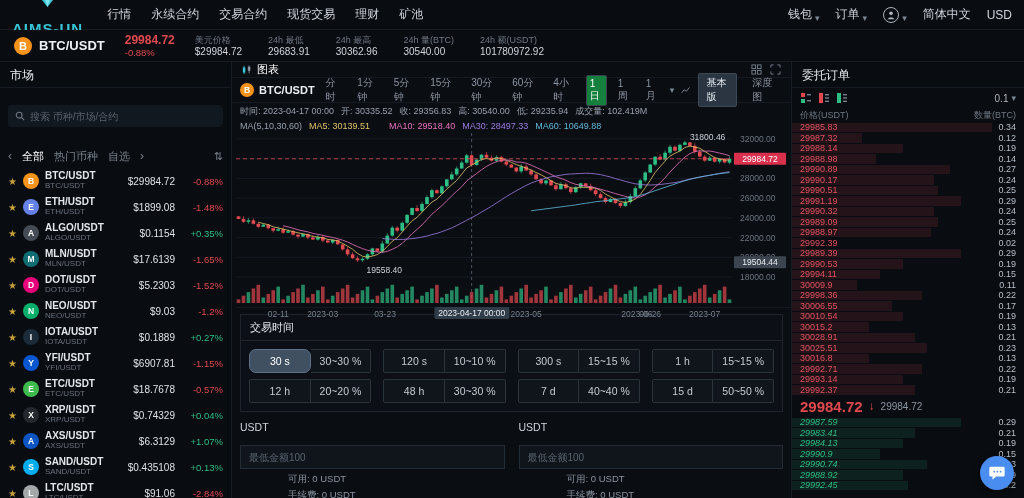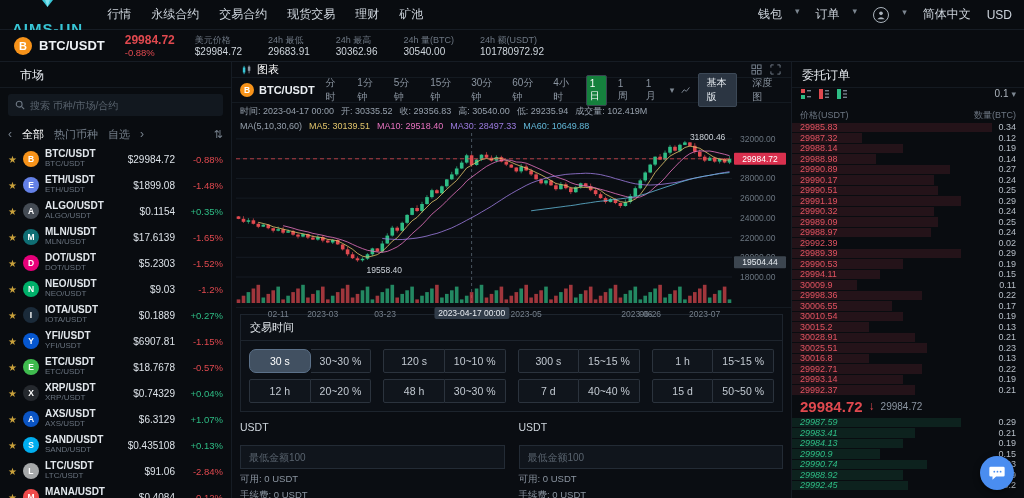--- a/index.html
+++ b/index.html
@@ -6,42 +6,42 @@
   html,body { width:1024px; height:498px; overflow:hidden; }
   body { background:#06080c; color:#d5dbe2; font-family:"Liberation Sans", sans-serif; font-size:11px; position:relative; }
   .app { display:flex; flex-direction:column; height:100%; }
 
   
   .topnav { height:30px; display:flex; align-items:center; padding:0 12px; background:#090c10; border-bottom:1px solid #161c24; flex:0 0 auto; }
   .brand { display:flex; align-items:center; gap:12px; color:#38c6d6; font-weight:bold; font-size:15px; letter-spacing:1px; margin-right:14px; cursor:pointer;flex-direction:column; }
   .mainnav { display:flex; align-items:center; }
   .nav-item { color:#cdd4dc; font-size:12px; margin:0 10px; cursor:pointer; text-decoration:none; }
   .nav-right { margin-left:auto; display:flex; align-items:center; gap:16px; color:#cdd4dc; font-size:12px; }
-  .nav-drop { display:flex; align-items:flex-start; gap:13px; cursor:pointer; }
+  .nav-drop { display:flex; align-items:flex-end; gap:3px; cursor:pointer; }
   .caret { color:#7d8792; font-size:9px; }
   .avatar { width:16px; height:16px; border-radius:50%; border:1px solid #aab3bc; display:flex; align-items:center; justify-content:center; }
 
   
   .ticker { height:32px; display:flex; align-items:center; gap:20px; padding:0 14px; background:#090c10; border-bottom:1px solid #161c24; flex:0 0 auto; }
   .t-pair { display:flex; align-items:center; gap:7px; cursor:pointer; }
   .coin-badge { width:18px; height:18px; border-radius:50%; background:#f7931a; color:#fff; font-weight:bold; font-size:11px; display:flex; align-items:center; justify-content:center; }
   .t-pair b { font-size:13px; color:#eef2f6; }
   .tp { color:#e0494f; font-size:12px; font-weight:bold; line-height:13px; }
   .tc { color:#e0494f; font-size:9.5px; line-height:11px; }
   .t-stats { display:flex; gap:26px; }
   .s-l { color:#6d7783; font-size:9px; line-height:12px; }
   .s-v { color:#cfd6dd; font-size:10px; line-height:12px; }
 
   
   .main { flex:1; display:flex; min-height:0; }
 
   
   .market { width:232px; flex:0 0 232px; border-right:1px solid #161c24; background:#090c10; overflow:hidden; }
-  .mkt-title { height:26px; line-height:26px; padding:0 20px; font-size:12px; color:#e9edf2; border-bottom:1px solid #141a21; }
-  .searchbox { margin:6px 8px; height:22px; background:#12181f; border-radius:3px; display:flex; align-items:center; gap:5px; padding:0 7px; }
+  .mkt-title { height:26px; line-height:26px; padding:0 10px; font-size:12px; color:#e9edf2; border-bottom:1px solid #141a21; }
+  .searchbox { margin:17px 8px; height:22px; background:#12181f; border-radius:3px; display:flex; align-items:center; gap:5px; padding:0 7px; }
   .searchbox input { flex:1; background:transparent; border:0; outline:0; color:#cfd6dd; font-size:10px; font-family:inherit; }
   .searchbox input::placeholder { color:#59636e; }
   .mkt-tabs { height:24px; display:flex; align-items:center; gap:10px; padding:0 8px; font-size:11px; color:#76808c; }
   .mkt-tab { cursor:pointer; }
   .mkt-tab.active { color:#fff; }
   .mkt-chevron { color:#76808c; cursor:pointer; font-size:12px; }
   .mkt-sort { margin-left:auto; color:#76808c; cursor:pointer; font-size:11px; }
   .coin-row { height:26px; display:flex; align-items:center; gap:6px; padding:0 8px; cursor:pointer; }
   .star { color:#c9a13b; font-size:10px; }
   .cicon { width:16px; height:16px; border-radius:50%; color:#fff; font-size:8.5px; font-weight:bold; display:flex; align-items:center; justify-content:center; flex:0 0 16px; }
@@ -61,21 +61,21 @@
   .chart-toolbar { height:25px; display:flex; align-items:center; gap:7px; padding:0 8px; border-bottom:1px solid #141a21; font-size:10px; color:#8b95a1; }
   .tb-pair { display:flex; align-items:center; gap:5px; color:#eaeef2; font-weight:bold; font-size:11px; }
   .coin-badge.sm { width:14px; height:14px; font-size:8.5px; }
   .tf { padding:2px 3px; cursor:pointer; border:1px solid transparent; border-radius:2px; }
   .tf.active { color:#fff; background:#15803d; border-color:#39434f; }
   .tb-right { margin-left:auto; display:flex; gap:6px; align-items:center; }
   .mode-btn { padding:2px 8px; border-radius:2px; cursor:pointer; color:#8b95a1; border:1px solid transparent; }
   .mode-btn.on { background:#2b3542; color:#e4e9ee; border-color:#3c4856;padding-left:8px; }
   .chart-info { padding:2px 8px 1px; font-size:9px; color:#96a0ac; line-height:12px; white-space:nowrap; }
   .chart-info span { margin-right:7px; }
-  .c-ma5 { color:#e0c36a; } .c-ma10 { color:#e873c0; } .c-ma30 { color:#9d7ce0; } .c-ma60 { color:#62b8d8; }
+  .c-ma5 { color:#e0c36a; } .c-ma10 { color:#e873c0;margin-left:12px; } .c-ma30 { color:#9d7ce0; } .c-ma60 { color:#62b8d8; }
   .chart-wrap { position:relative; height:174px; padding-left:4px; }
   .xaxis { position:relative; height:16px; margin-left:4px; width:556px; font-size:8.5px; color:#76808c; border-bottom:1px solid #141a21; }
   .xaxis span { position:absolute; top:2px; transform:translateX(-50%); white-space:nowrap; }
   .xaxis span.hl { background:#313c49; color:#e9edf2; padding:1px 4px; border-radius:2px; top:0; }
 
   
   .tt { margin:6px 8px 0; border:1px solid #1d242d; background:#0c1016; }
   .tt-head { padding:5px 9px; font-size:11px; color:#e4e9ee; border-bottom:1px solid #1d242d; }
   .tt-grid { display:grid; grid-template-columns:repeat(4,1fr); gap:6px 12px; padding:8px; }
   .tt-pair { display:flex; }
@@ -83,26 +83,26 @@
   .tt-time { border-radius:2px 0 0 2px; }
   .tt-pct { border-left:0; border-radius:0 2px 2px 0; }
   .tt-btn.sel { background:#415061; border-color:#5c7189; color:#fff;border-radius:7px; }
 
   
   .forms { display:flex; gap:14px; padding:6px 8px 0; }
   .form-col { flex:1; }
   .f-cur { font-size:10.5px; color:#cfd6dd; margin:3px 0 12px; }
   .f-input { width:100%; height:24px; background:#10151c; border:1px solid #232b35; color:#d5dbe2; font-size:10px; padding:0 8px; font-family:inherit; outline:0; }
   .f-input::placeholder { color:#59636e; }
-  .f-line { font-size:9.5px; color:#8b95a1; line-height:13px; margin-top:3px; }
+  .f-line { font-size:9.5px; color:#8b95a1; line-height:13px; margin-top:3px;margin-left:48px; }
 
   
   .orderbook { flex:1; background:#090c10; overflow:hidden; display:flex; flex-direction:column; }
   .ob-title { height:26px; line-height:26px; padding:0 10px; font-size:12px; color:#e9edf2; border-bottom:1px solid #141a21; }
-  .ob-controls { height:20px; display:flex; align-items:flex-start; gap:6px; padding:0 8px; }
+  .ob-controls { height:20px; display:flex; align-items:center; gap:6px; padding:0 8px; }
   .bmode { cursor:pointer; display:flex; }
   .ob-prec { margin-left:auto; color:#aeb6bf; font-size:10px; cursor:pointer; display:flex; align-items:center; gap:3px; }
   .ob-cols { display:flex; justify-content:space-between; padding:0 8px; font-size:9px; color:#6d7783; height:14px; line-height:14px; }
   .ob-row { position:relative; height:10.5px; line-height:10.5px; display:flex; justify-content:space-between; padding:0 8px; font-size:9px; cursor:pointer; }
   .ob-row .depth { position:absolute; left:0; top:0.5px; bottom:0.5px; }
   .ob-row.ask .depth { background:rgba(224,73,89,0.13); }
   .ob-row.bid .depth { background:rgba(46,189,133,0.13); }
   .obp { position:relative; } .oba { position:relative; color:#b7bfc8; }
   .ask .obp { color:#e05260; } .bid .obp { color:#2ebd85;font-style:italic; }
   .ob-mid { height:22px; display:flex; align-items:center; gap:6px; padding:0 8px; }

